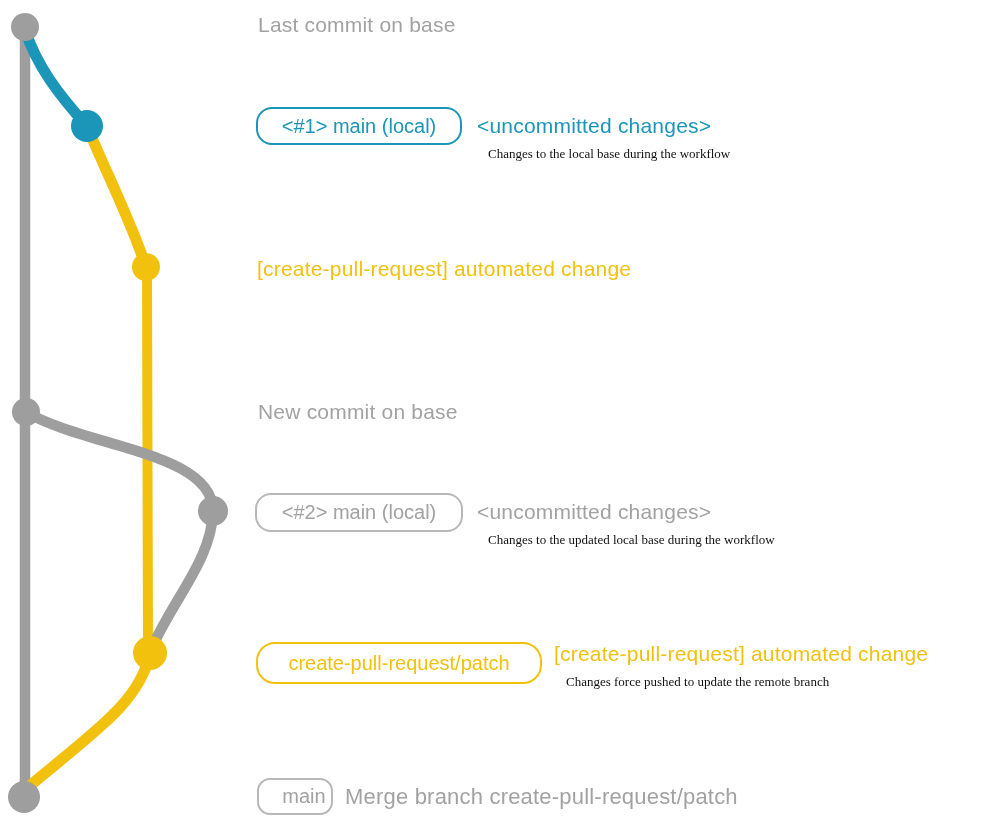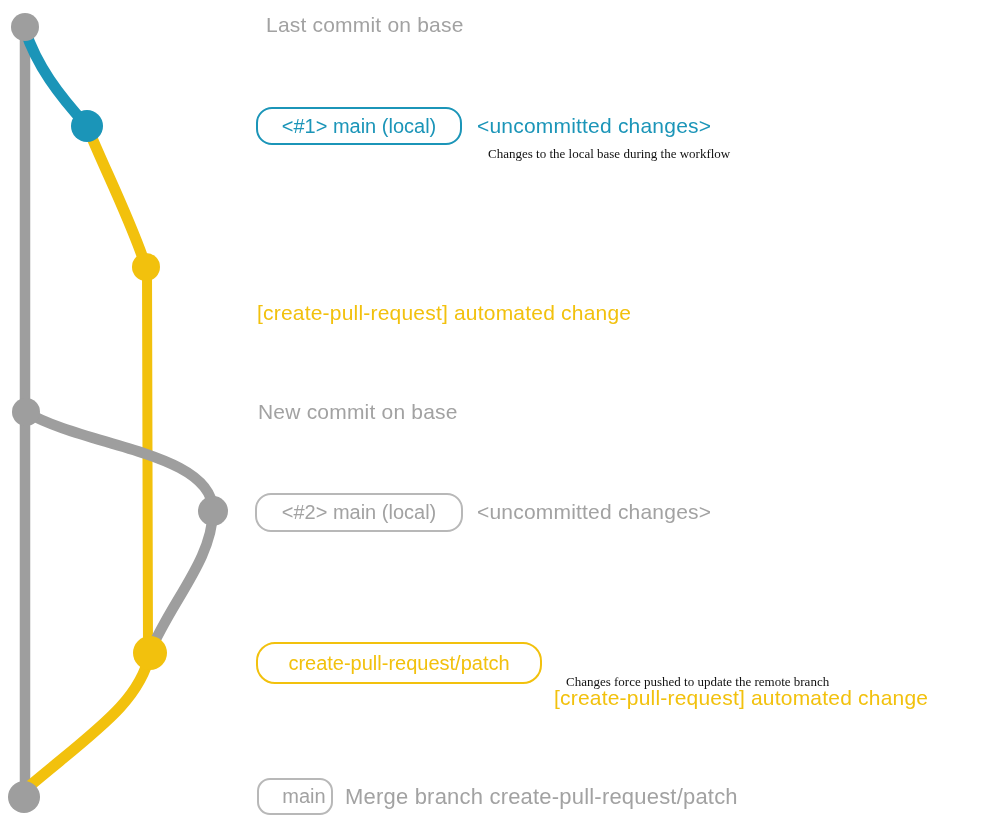--- a/index.html
+++ b/index.html
@@ -31,21 +31,21 @@
 
   .abs { position: absolute; white-space: nowrap; }
 
   .lbl {
     font-size: 21px;
     line-height: 1.1;
     letter-spacing: 0.2px;
   }
   .lbl-gray   { color: var(--grayText); }
   .lbl-teal   { color: var(--teal); }
-  .lbl-yellow { color: var(--yellow); margin-top: 44px; }
+  .lbl-yellow { color: var(--yellow); }
 
   .badge {
     display: flex;
     align-items: center;
     justify-content: center;
     box-sizing: border-box;
     font-size: 20px;
     border-radius: 16px;
     border: 2px solid;
     padding: 0 14px;
@@ -81,32 +81,33 @@
 
     <circle class="dot-gray" cx="25" cy="27" r="14"></circle>
     <circle class="dot-teal" cx="87" cy="126" r="16"></circle>
     <circle class="dot-yellow" cx="146" cy="267" r="14"></circle>
     <circle class="dot-gray" cx="26" cy="412" r="14"></circle>
     <circle class="dot-gray" cx="213" cy="511" r="15"></circle>
     <circle class="dot-yellow" cx="150" cy="653" r="17"></circle>
     <circle class="dot-gray" cx="24" cy="797" r="16"></circle>
   </svg>
 
-  <div class="abs lbl lbl-gray" style="left:266px; top:13px;text-align:center;">Last commit on base</div>
+  <div class="abs lbl lbl-gray" style="left:258px; top:13px;text-align:center;">Last commit on base</div>
 
   <div class="abs badge badge-teal" style="left:256px; top:107px; width:206px; height:38px;">&lt;#1&gt; main (local)</div>
   <div class="abs lbl lbl-teal" style="left:477px; top:114px;">&lt;uncommitted changes&gt;</div>
   <div class="abs caption" style="left:488px; top:146px;">Changes to the local base during the workflow</div>
 
   <div class="abs lbl lbl-yellow" style="left:257px; top:257px;">[create-pull-request] automated change</div>
 
   <div class="abs lbl lbl-gray" style="left:258px; top:400px;text-align:right;">New commit on base</div>
 
   <div class="abs badge badge-gray" style="left:255px; top:493px; width:208px; height:39px;">&lt;#2&gt; main (local)</div>
   <div class="abs lbl lbl-gray" style="left:477px; top:500px;">&lt;uncommitted changes&gt;</div>
+  <div class="abs caption" style="left:488px; top:532px;">Changes to the updated local base during the workflow</div>
 
   <div class="abs badge badge-yellow" style="left:256px; top:634px; width:286px; height:42px; border-radius:19px;">create-pull-request/patch</div>
   <div class="abs lbl lbl-yellow" style="left:554px; top:642px;">[create-pull-request] automated change</div>
   <div class="abs caption" style="left:566px; top:674px;">Changes force pushed to update the remote branch</div>
 
   <div class="abs badge badge-gray" style="left:257px; top:778px; width:76px; height:37px; border-radius:13px;padding-left:32px;">main</div>
   <div class="abs lbl lbl-gray" style="left:345px; top:785px; font-size:22px;">Merge branch create-pull-request/patch</div>
 
 </div>
 

